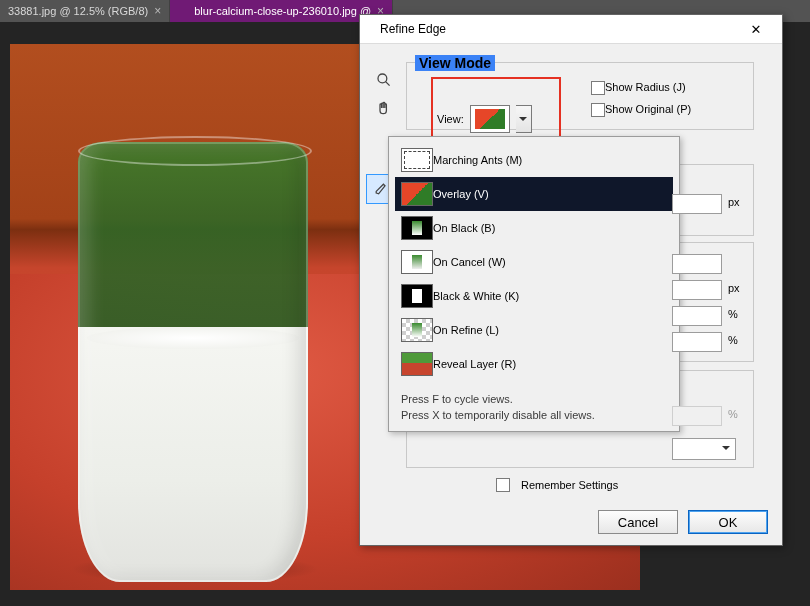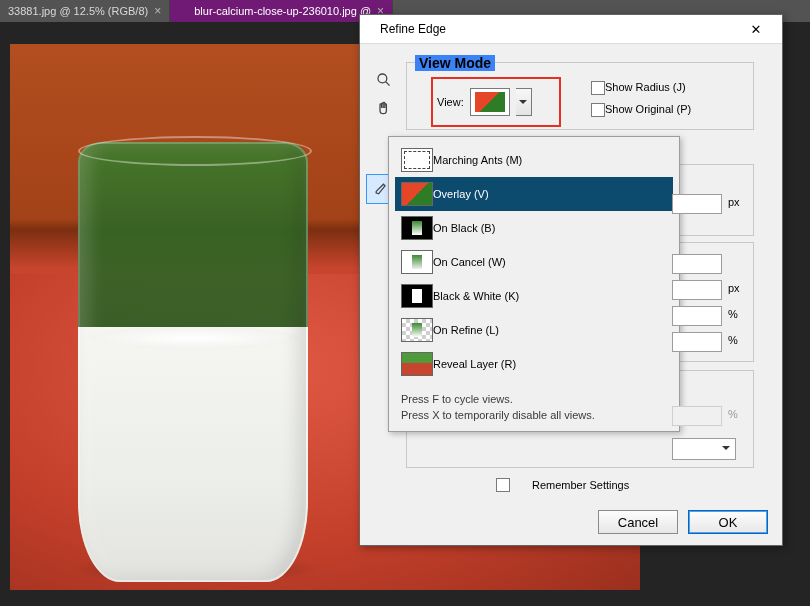--- a/index.html
+++ b/index.html
@@ -30,54 +30,54 @@
   
   .tool{position:absolute;left:12px;width:24px;height:24px;display:flex;align-items:center;justify-content:center;}
   .tool.zoom{top:24px;}
   .tool.hand{top:52px;}
   .tool.sel{top:130px;left:6px;width:28px;height:28px;border:1px solid #3399ff;background:#d6e9ff;}
   .tool svg{width:16px;height:16px;stroke:#444;fill:none;stroke-width:1.6;}
   
   .fs{position:absolute;border:1px solid #c8c8c8;background:#f0f0f0;}
   .fs .legend{position:absolute;top:-8px;left:8px;background:#3b82f6;padding:0 4px;font-size:14px;font-weight:bold;color:#000;}
   .fs-view{left:46px;top:18px;width:346px;height:66px;}
-  .view-inner{position:absolute;left:24px;top:14px;width:118px;height:40px;border:2px solid #e53122;padding:3px 4px;display:flex;align-items:center;gap:6px;}
+  .view-inner{position:absolute;left:24px;top:14px;width:118px;height:40px;border:2px solid #e53122;padding:20px 4px;display:flex;align-items:center;gap:6px;}
   .view-inner .lbl{font-size:11px;color:#000;}
   .view-swatch{width:38px;height:26px;border:1px solid #7a7a7a;background:#fff;display:flex;align-items:center;justify-content:center;position:relative;}
   .icon-thumb{width:30px;height:20px;}
   .drop-arrow{width:15px;height:26px;border:1px solid #7a7a7a;border-left:0;background:linear-gradient(#f7f7f7,#e4e4e4);display:flex;align-items:center;justify-content:center;}
   .drop-arrow::after{content:"";border:4px solid transparent;border-top-color:#333;margin-top:3px;}
   .chk-row{position:absolute;left:184px;display:flex;align-items:flex-start;gap:0;font-size:11px;color:#000;}
   .chk-row .box{width:12px;height:12px;border:1px solid #7a7a7a;background:#fff;}
   .chk-r1{top:18px;} .chk-r2{top:40px;}
   
   .dd{position:absolute;left:28px;top:92px;width:278px;background:#f0f0f0;border:1px solid #9c9c9c;box-shadow:2px 2px 6px rgba(0,0,0,.25);padding:6px 6px 10px;}
   .dd-item{height:34px;display:flex;align-items:center;padding:0 6px;color:#000;cursor:pointer;}
-  .dd-item.sel{background:#0c4a6e;color:#fff;}
+  .dd-item.sel{background:#0f172a;color:#fff;}
   .dd-thumb{width:30px;height:22px;border:1px solid #666;flex:none;}
   .dd-sep{height:8px;}
   .dd-note{font-size:11px;color:#3a3a3a;padding:4px 6px 0;}
   
   .txt{position:absolute;width:48px;height:18px;background:#fff;border:1px solid #9c9c9c;}
   .unit{position:absolute;font-size:11px;color:#000;}
   .txt-a{left:312px;top:150px;} .u-a{left:368px;top:152px;}
   .txt-b{left:312px;top:210px;}
   .txt-c{left:312px;top:236px;} .u-c{left:368px;top:238px;}
   .txt-d{left:312px;top:262px;} .u-d{left:368px;top:264px;}
   .txt-e{left:312px;top:288px;} .u-e{left:368px;top:290px;}
   .txt-f{left:312px;top:362px;} .u-f{left:368px;top:364px;}
   .combo{position:absolute;left:312px;top:394px;width:62px;height:20px;background:#fff;border:1px solid #9c9c9c;}
   .combo::after{content:"";position:absolute;right:5px;top:7px;border:4px solid transparent;border-top-color:#333;}
   
   .fs-ghost{border:1px solid #c8c8c8;}
   .fs-g1{position:absolute;left:46px;top:120px;width:346px;height:70px;}
   .fs-g2{position:absolute;left:46px;top:198px;width:346px;height:118px;}
   .fs-g3{position:absolute;left:46px;top:326px;width:346px;height:96px;}
   
-  .remember{position:absolute;left:136px;top:434px;display:flex;align-items:center;gap:22px;font-size:11px;color:#000;}
+  .remember{position:absolute;left:136px;top:434px;display:flex;align-items:center;gap:11px;font-size:11px;color:#000;}
   .remember .box{width:12px;height:12px;border:1px solid #7a7a7a;background:#fff;}
   .btnrow{position:absolute;right:14px;bottom:12px;display:flex;gap:10px;}
   .btn{min-width:78px;height:22px;border:1px solid #8a8a8a;background:linear-gradient(#fdfdfd,#e7e7e7);display:flex;align-items:center;justify-content:center;font-size:13px;color:#000;cursor:pointer;}
   .btn.primary{border:1px solid #0a64c2;box-shadow:0 0 0 1px #4ea3ef inset;}
   
   .th-ma{background:#fff;position:relative;}
   .th-ma::after{content:"";position:absolute;inset:2px;border:1px dashed #444;}
   .th-ov{background:linear-gradient(135deg,#e64628 0 50%,#2f7c27 50% 100%);} 
   .th-ob{background:#000;display:flex;align-items:center;justify-content:center;}
   .th-ob::after{content:"";width:10px;height:14px;background:linear-gradient(#3a8a2f,#fff);} 

